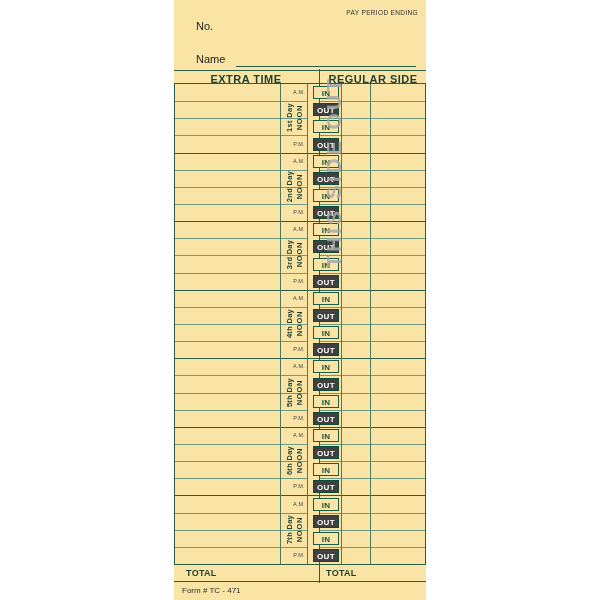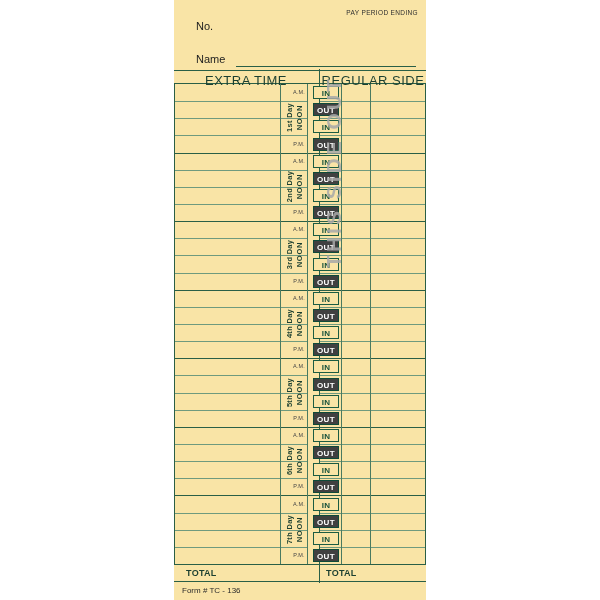--- a/index.html
+++ b/index.html
@@ -86,22 +86,22 @@
   
   #colhead {
     top: 0px;
     height: 14px;
     border-top: 1.6px solid #2a5f46;
     border-bottom: 1.6px solid #2a5f46;
   }
   #colhead .lbl {
     position: absolute;
     top: 2px;
-    font-size: 13px;
-    font-weight: normal;
+    font-size: 11px;
+    font-weight: bold;
     color: #1b3f30;
     letter-spacing: 0.5px;
     text-align: center;
   }
   #colhead .lbl.extra   { left: 0px;   width: 144px; }
   #colhead .lbl.regular { left: 146px; width: 106px; }
   #colhead .divider {
     position: absolute;
     left: 145px;
     top: -1.6px;
@@ -460,15 +460,15 @@
 
       <div id="totals">
         <div class="tot left">TOTAL</div>
         <div class="divider"></div>
         <div class="tot right">TOTAL</div>
       </div>
     </div>
 
     <div id="watermark">THIS SIDE OUT</div>
 
-    <div id="formno">Form # TC - 136</div>
+    <div id="formno">Form # TC - 471</div>
   </div>
 </div>
 
 </body></html>

